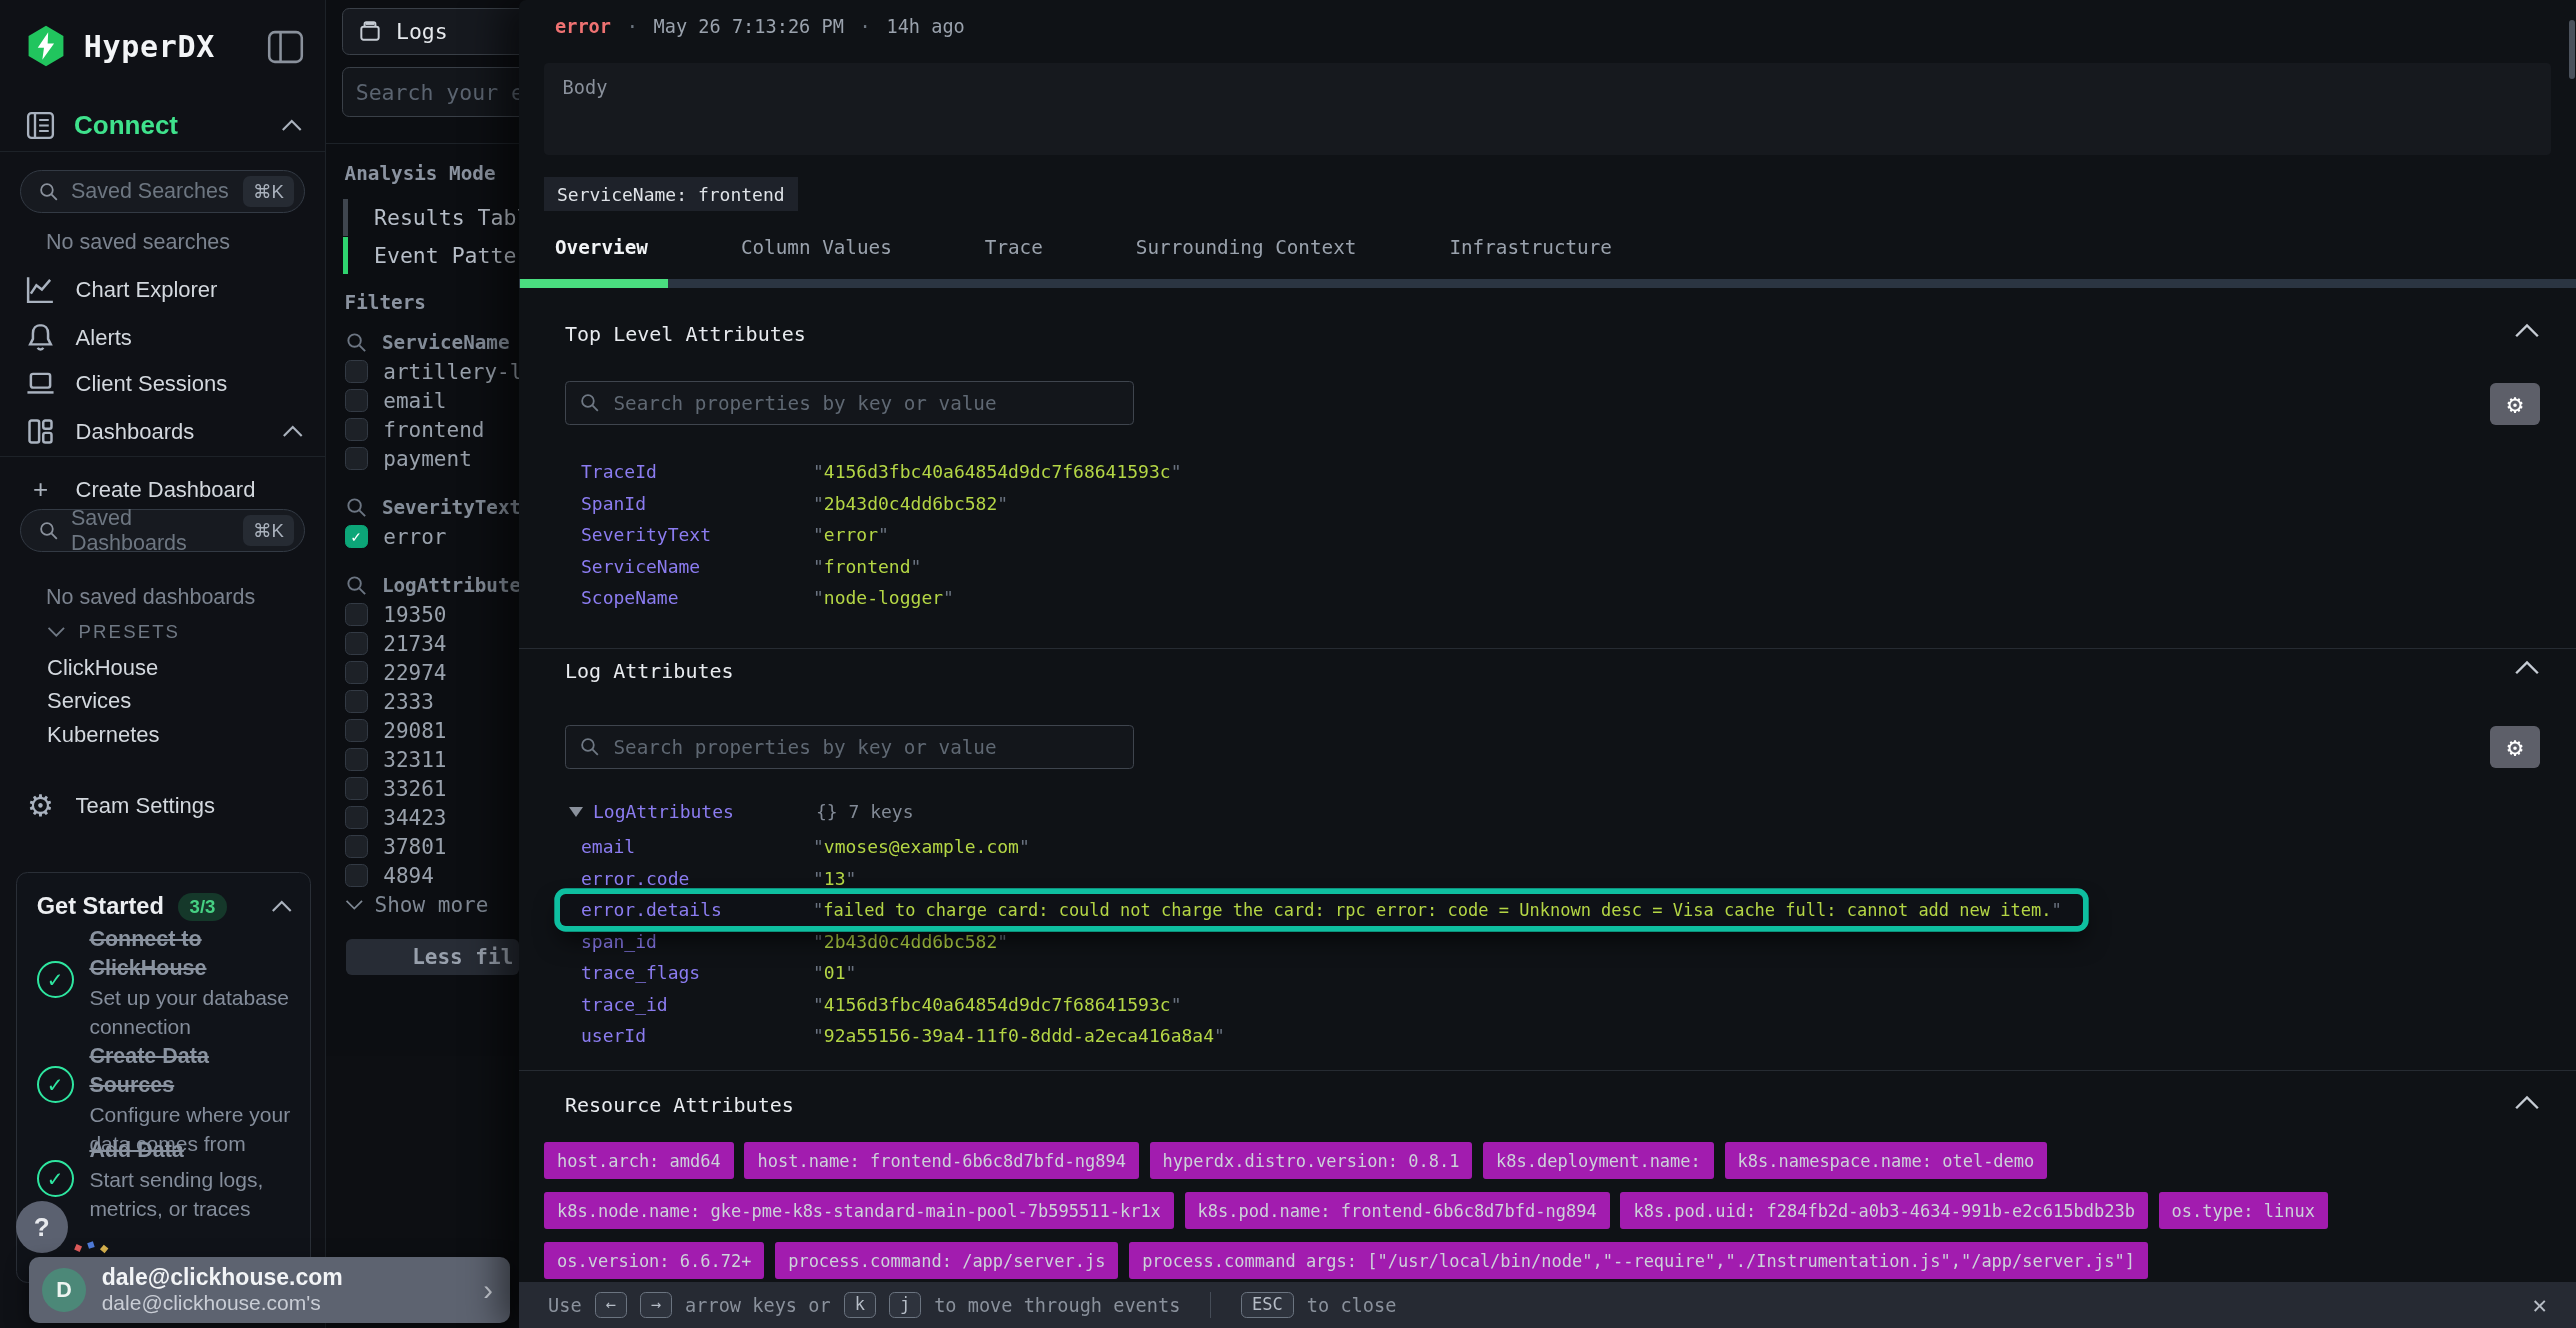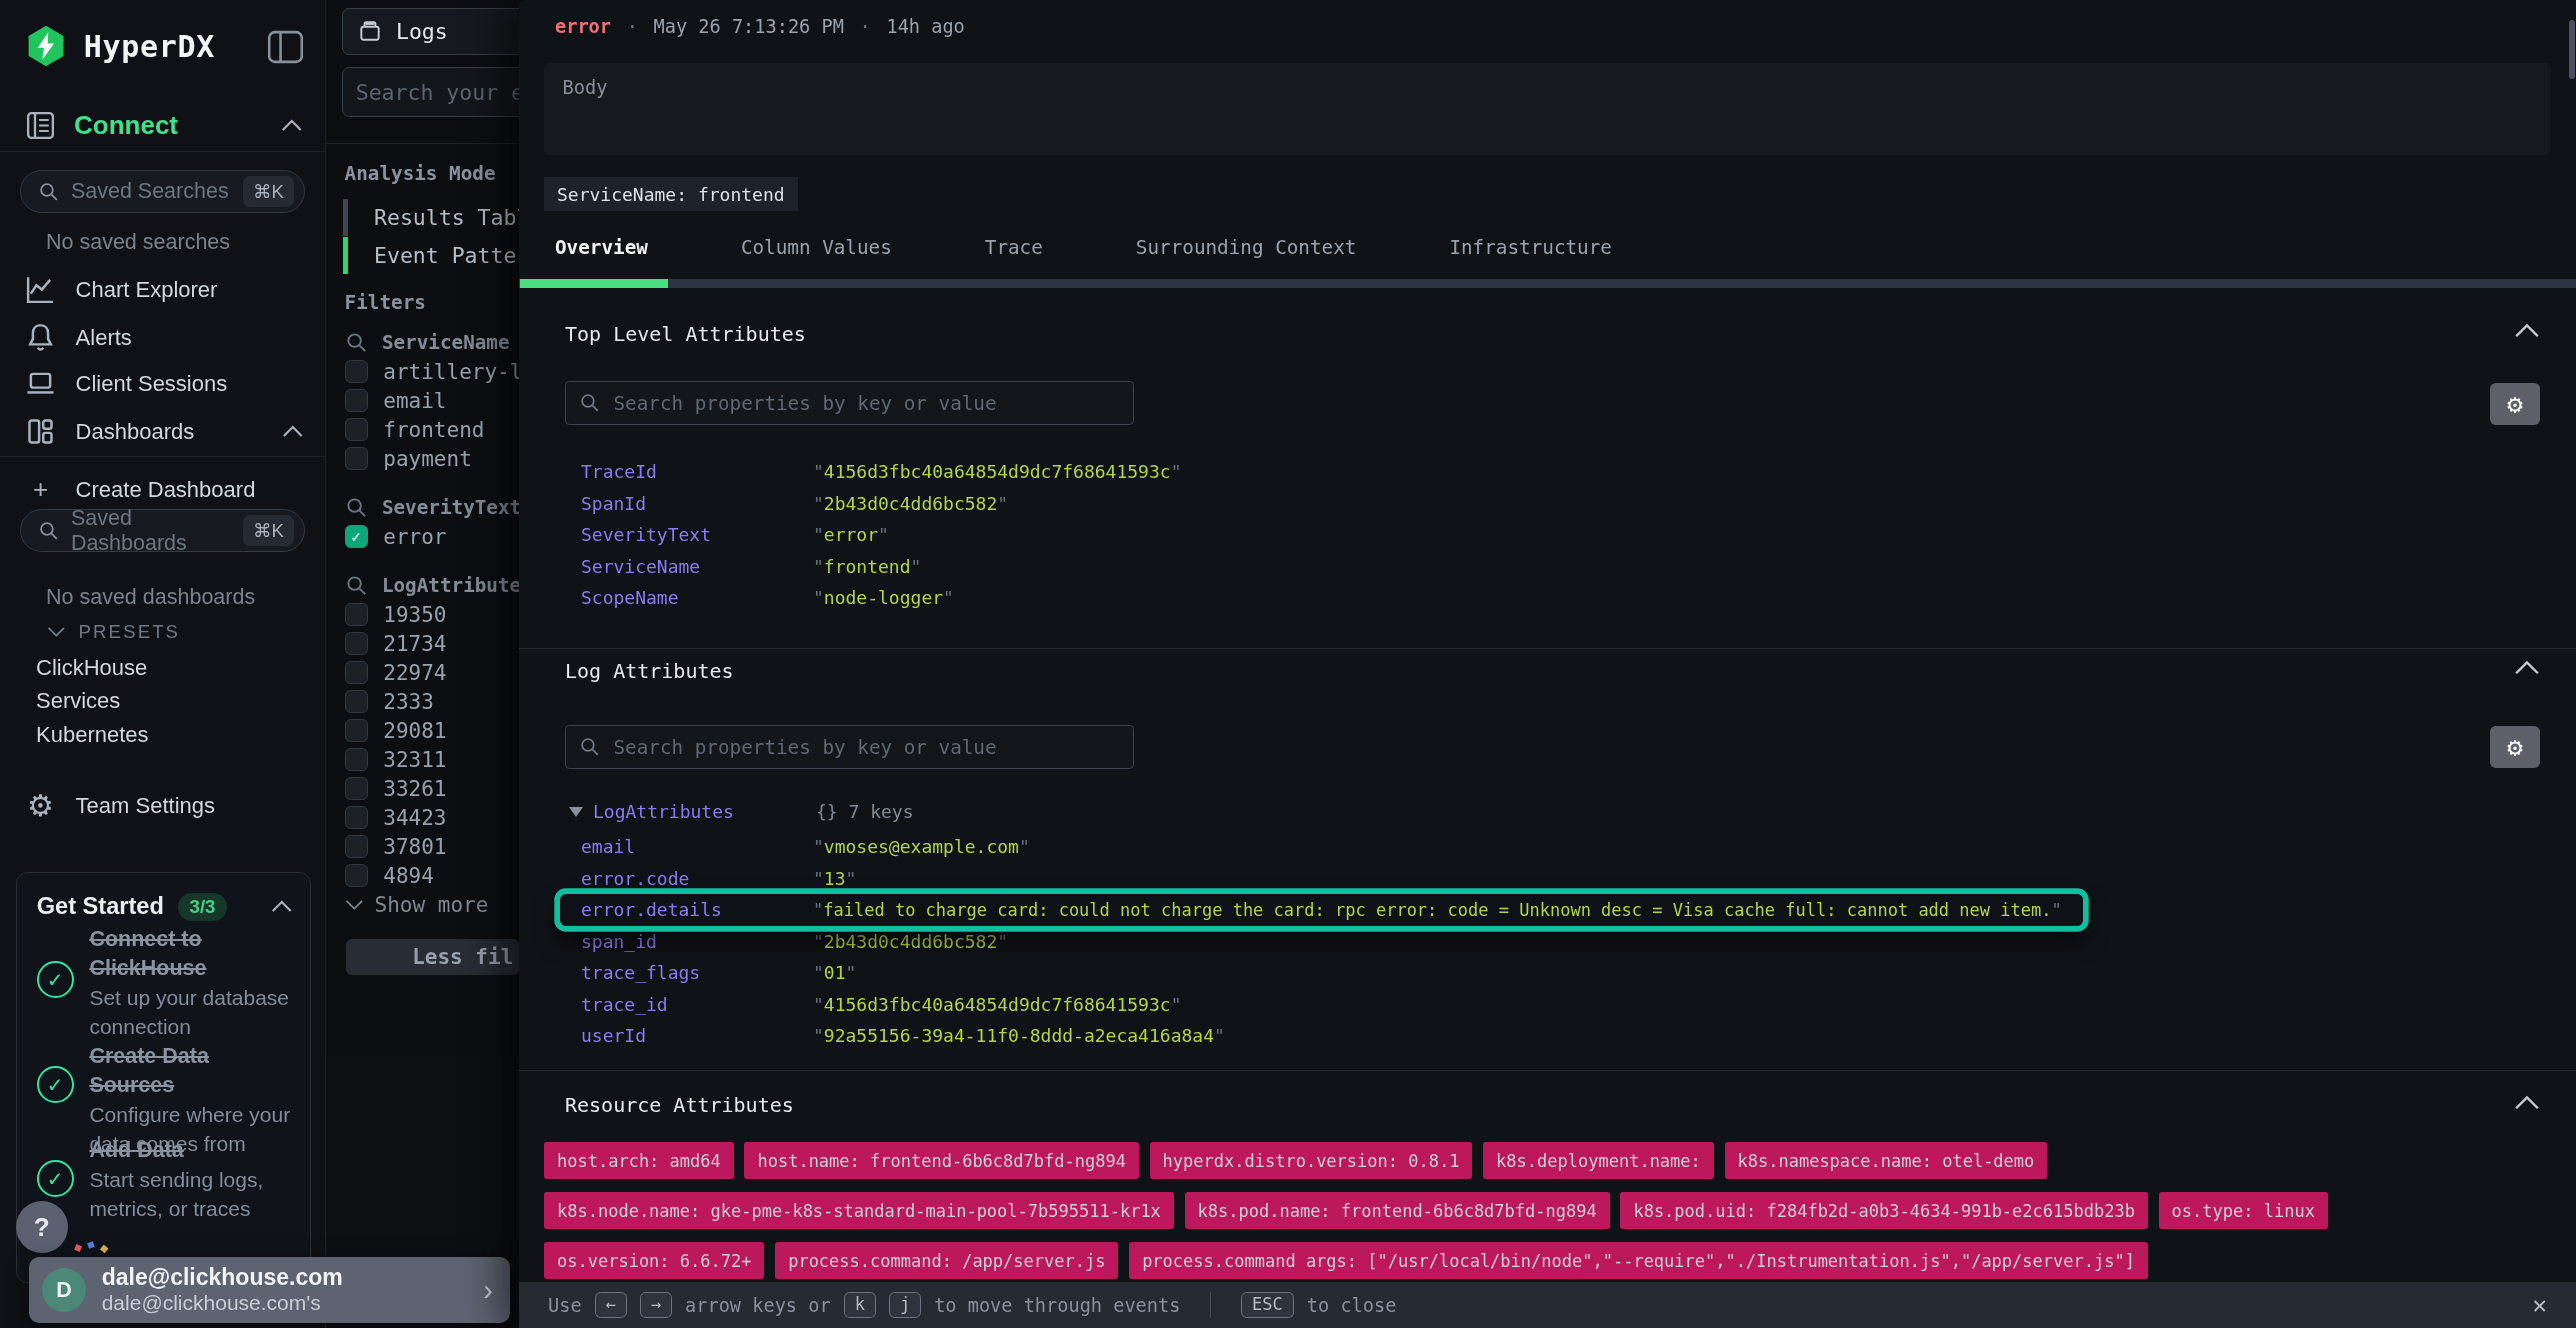--- a/index.html
+++ b/index.html
@@ -30,21 +30,21 @@
   .pill-input .ph { flex:1; font-size:21.5px; color:#6d7681; }
   .kbd-cmd { background:#262b33; color:#aab2bd; border-radius:7.2px; font-size:18.6px; padding:4.3px 10px; }
   .muted-line { position:absolute; left:46px; font-size:21.5px; color:#7a828e; }
   .nav-item { position:absolute; left:24px; display:flex; align-items:center; gap:18.6px; width:279px; }
   .nav-item .txt { font-size:22px; color:#d3d8de; }
   .nav-item .icon { width:33px; height:33px; flex-shrink:0; }
   .nav-item .chev { margin-left:auto; }
   .plus-glyph { font-size:26px; color:#aab2bd; width:33px; text-align:center; }
   .presets-row { position:absolute; left:47px; display:flex; align-items:center; gap:13px; color:#6f7884;justify-content:space-between; }
   .presets-row .txt { font-size:18.6px; letter-spacing:2.1px; }
-  .preset-item { position:absolute; left:36px; font-size:22px; color:#d3d8de; }
+  .preset-item { position:absolute; left:47px; font-size:22px; color:#d3d8de; }
   .gear-glyph { font-size:30px; color:#a9b2bf; width:33px; text-align:center; line-height:33px; }
 
   .gs-card {
     position:absolute; left:15.7px; top:872px; width:295px; height:411px;
     border:0.7px solid #2a2f37; border-radius:11.4px; background:#101319;
   }
   .gs-head { display:flex; align-items:center; gap:14.3px; padding:20px 17px 0 20px; }
   .gs-title { font-size:23.6px; font-weight:bold; color:#eceef1; }
   .gs-badge { background:#15382a; color:#46d183; border-radius:715px; font-size:18.6px; font-weight:bold; padding:2.9px 11.4px; }
   .gs-head .chev { margin-left:auto; }
@@ -140,21 +140,21 @@
          border-top:10px solid #8a919c; margin-right:10px; }
   .tree-name { font-size:18px; color:#8b7cf0; width:223px; }
   .tree-meta { font-size:18px; color:#828a96; }
   #log-rows { top:831px; }
   .arow.highlight { position:relative; z-index:2; background:#0e1116; border-radius:5.7px;
                     box-shadow:0 0 0 5.7px #0ebfa0, 0 13px 24px rgba(0,0,0,.65);
                     margin-left:-21.5px; padding-left:21.5px; width:1523px; overflow:hidden; }
   .arow.highlight .v { font-size:17px; }
 
   #res-chips { position:absolute; left:25px; top:1142px; width:2011px; display:flex; flex-wrap:wrap; gap:13px 10.7px; }
-  .chip { height:37px; background:#be185d; border-radius:2.9px; display:flex; align-items:center;
+  .chip { height:37px; background:#a21caf; border-radius:2.9px; display:flex; align-items:center;
           padding:0 13px; font-size:17px; color:#ccd2d9; white-space:nowrap; }
 
   .footer-bar { position:absolute; left:0; bottom:0; width:100%; height:46px; background:#262a33;
                 display:flex; align-items:center; padding:0 29px; gap:13px; font-size:18.6px; color:#8a919c; }
   .kbd { border:1.4px solid #6b7480; border-radius:5.7px; background:#2e333d; color:#b6bdc7;
          font-size:17px; padding:1.4px 10px; line-height:21.5px; }
   .foot-div { width:0.7px; height:26px; background:#454c57; margin:0 17px; }
   .close-x { margin-left:auto; font-size:24px; color:#b7bdc6; }
 
   .scrollbar { position:absolute; right:1.4px; top:20px; width:5.7px; height:1288px; z-index:12; }

